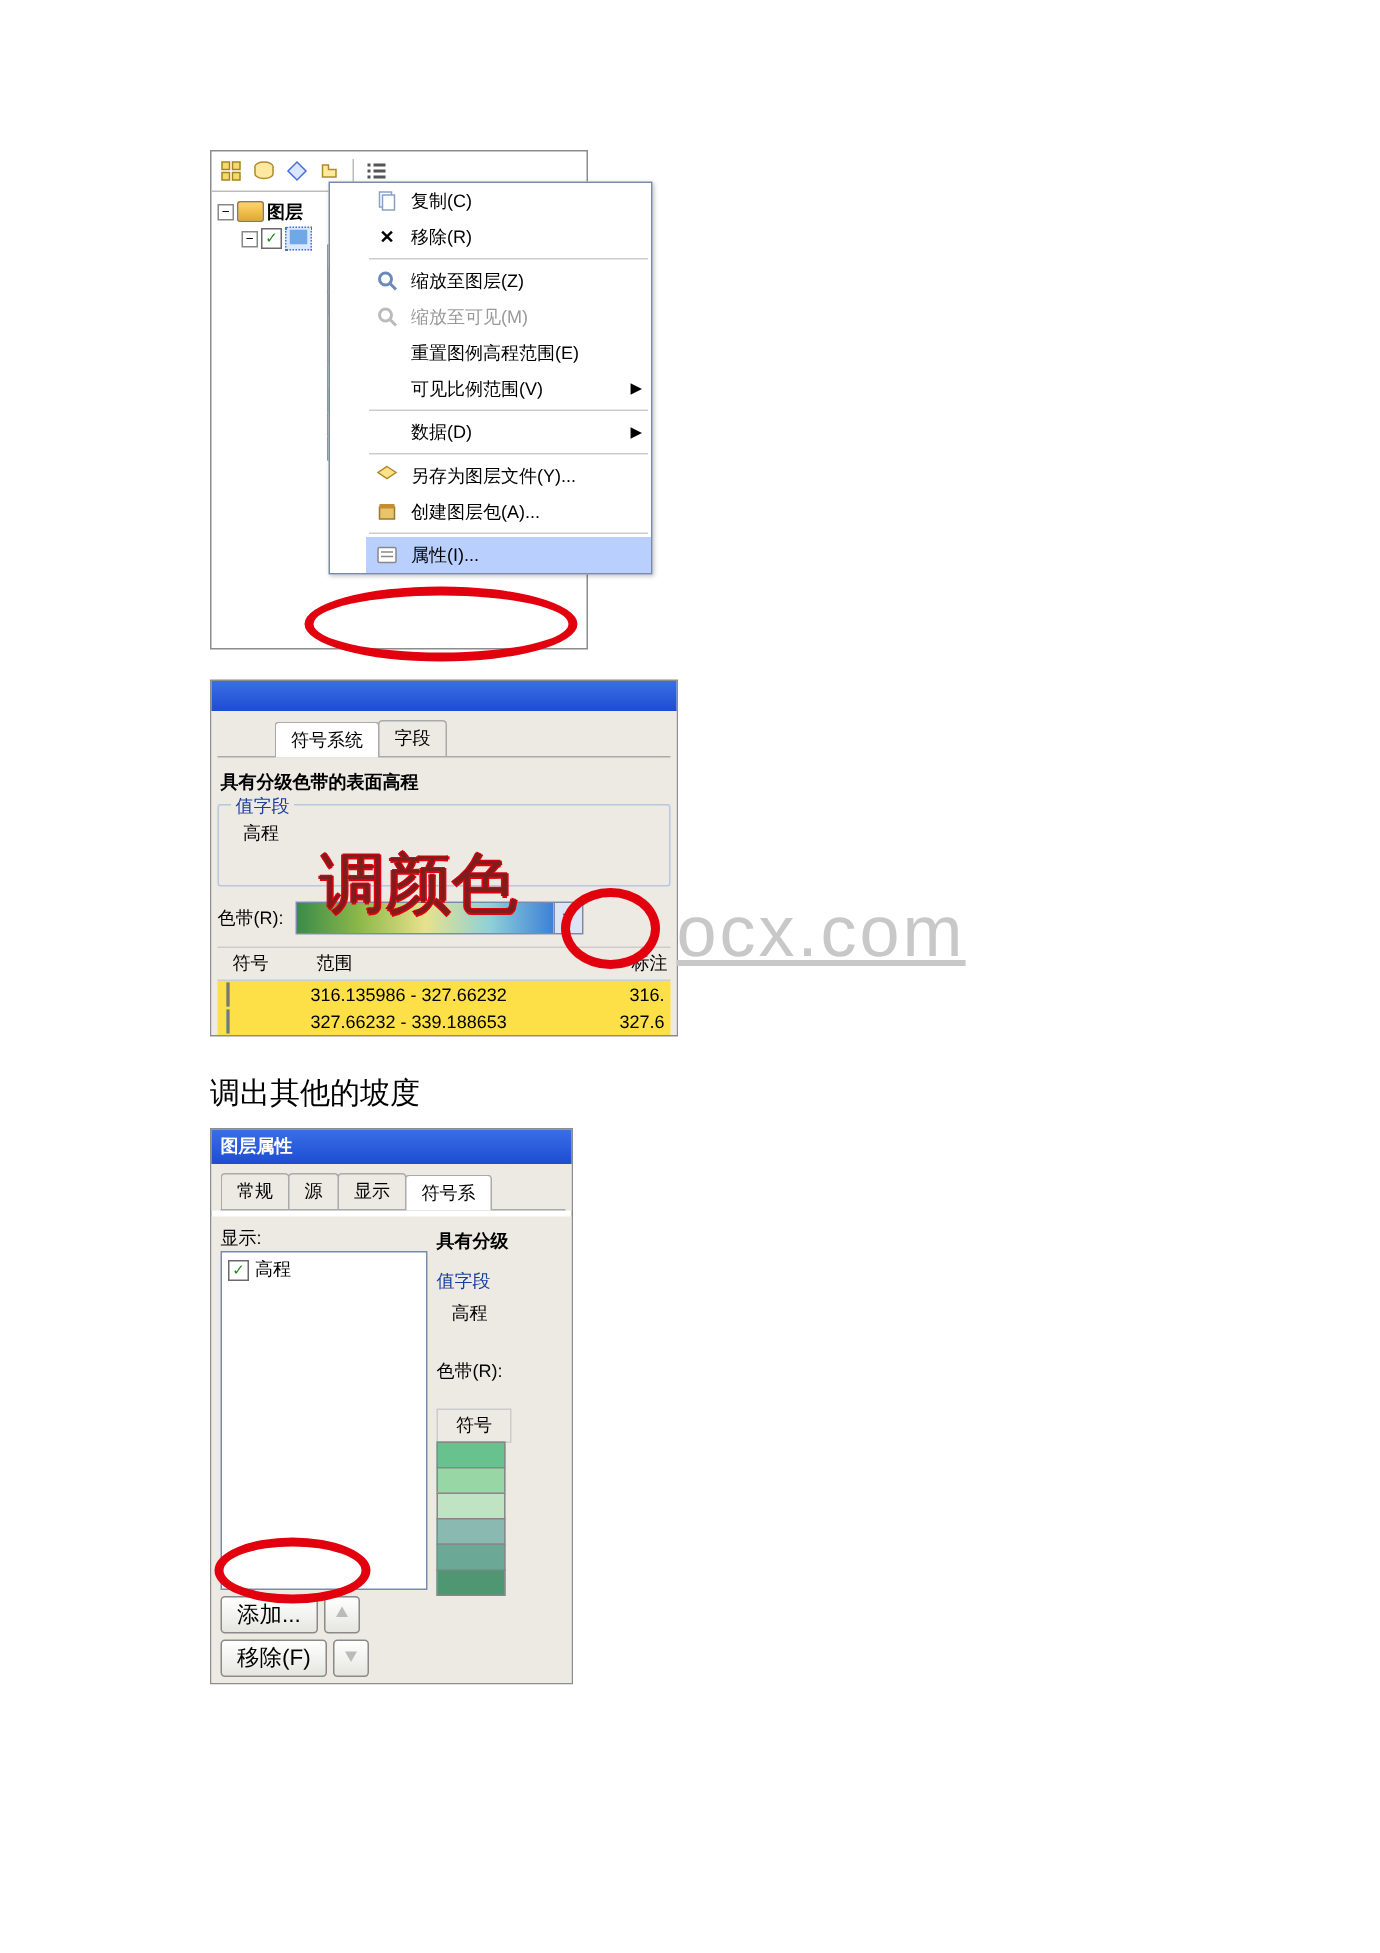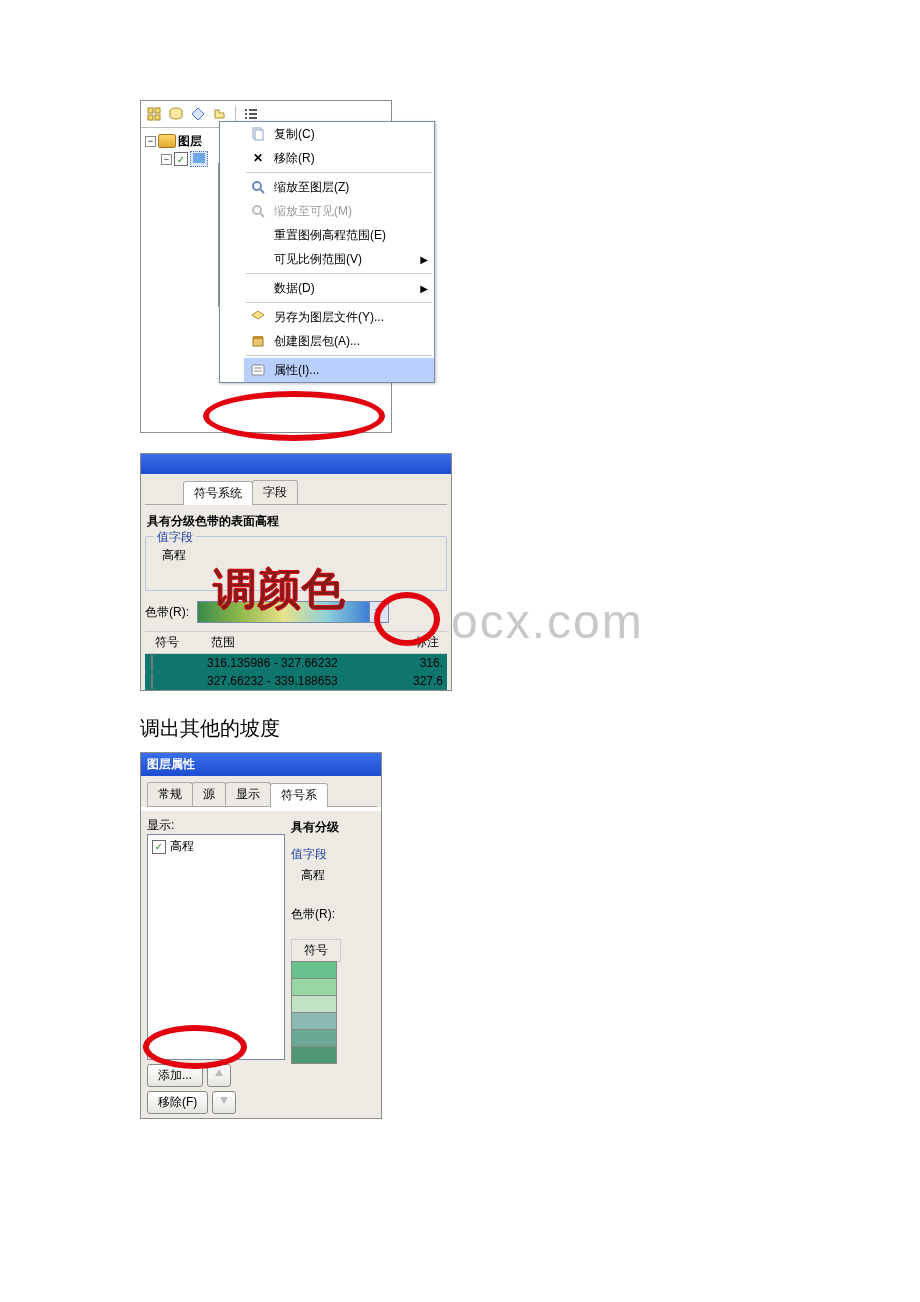--- a/index.html
+++ b/index.html
@@ -169,27 +169,27 @@
   .hdr-row {
     display: flex; align-items: center;
     background: #eceae3;
     border-top: 1px solid #ccc;
     border-bottom: 1px solid #ccc;
     padding: 2px 2px;
     gap: 12px;
   }
   .hdr-col1 { width: 44px; padding-left: 8px;}
   .hdr-col2 { flex: 1; }
-  .hdr-col3 { width: 30px; }
+  .hdr-col3 { width: 30px; text-align: right; }
   .data-row {
     display: flex; align-items: center;
     padding: 0 2px;
     height: 18px;
     gap: 12px;
-    background: #0f766e;
+    background: #fde047;
   }
   .sym-cell { width: 44px; padding-left: 4px;}
   .sym { width: 34px; height: 12px; border: 1px solid #777; }
   .range-cell { flex: 1; }
   .val-cell { width: 34px; text-align: right; padding-right: 2px; }
   .handdraw {
     position: absolute;
     color: #7f1d1d;
     font-weight: 400;
     font-size: 44px;
@@ -199,20 +199,21 @@
     white-space: nowrap;
     margin-top: 26px;
   }
   .watermark {
     position: absolute;
     color: #c8c8c8;
     font-size: 48px;
     font-family: Arial, sans-serif;
     letter-spacing: 2px;
     pointer-events: none;
+    text-decoration: underline;
   }
   
   .caption {
     font-family: "SimSun", serif;
     font-size: 20px;
     padding: 14px 0 10px 0;
   }
   
   .panel3 {
     width: 240px;
@@ -235,21 +236,21 @@
     height: 220px;
     padding: 2px;
   }
   .listbox .opt { display: flex; align-items: center; gap: 4px; padding: 1px 2px; }
   .btnrow { display: flex; gap: 4px; margin-top: 4px; }
   .winbtn {
     border: 1px solid #8a8a8a;
     background: linear-gradient(#fff, #e6e6e0);
     border-radius: 3px;
     padding: 2px 10px;
-    font-size: 12px;
+    font-size: 15px;
   }
   .winbtn.small { width: 22px; padding: 2px 0; text-align: center; }
   .winbtn.disabled { color: #999; }
   .p3-right .lbl { padding: 2px 0; }
   .p3-right .swcol { display: flex; flex-direction: column; }
   .p3-right .sw { width: 44px; height: 16px; border: 1px solid #888; margin-top: -1px; }
 </style>
 </head>
 <body>
 

